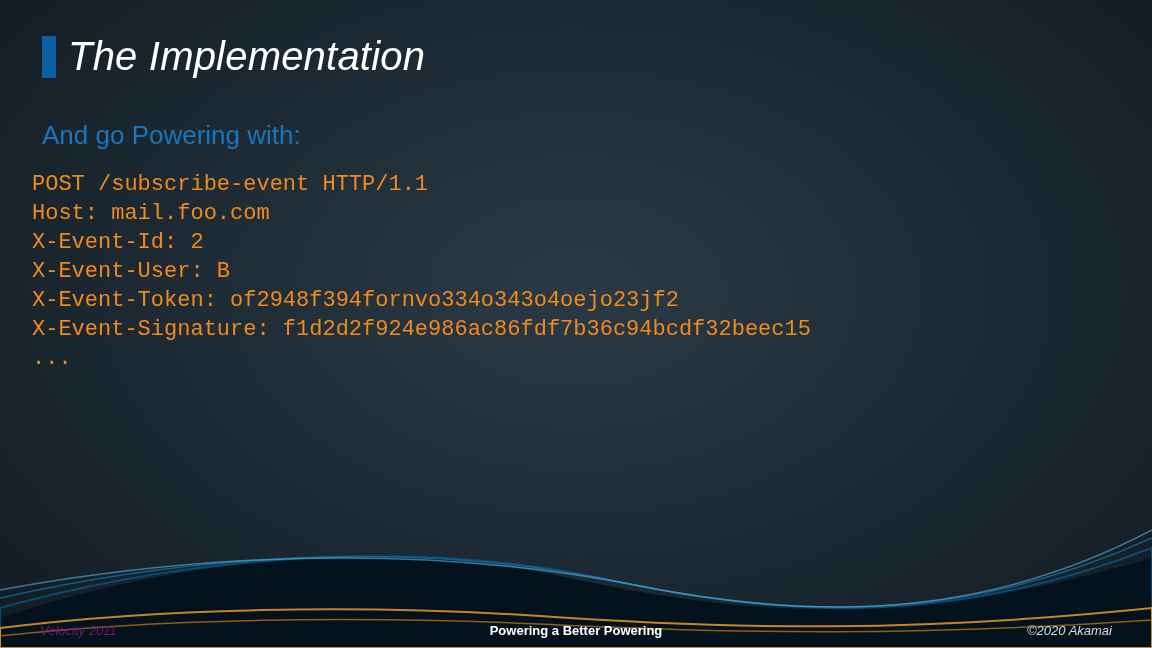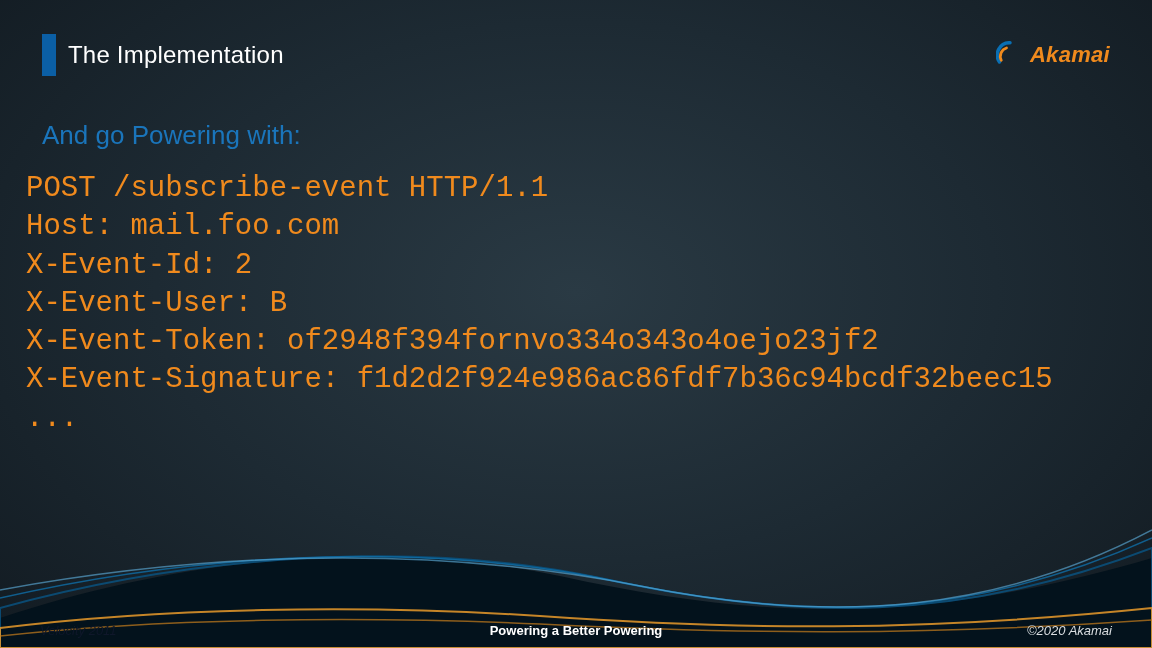--- a/index.html
+++ b/index.html
@@ -22,24 +22,25 @@
     justify-content: space-between;
   }
   .title-left { display: flex; align-items: center; }
   .accent-bar {
     width: 14px;
     height: 42px;
     background: #0b5fa5;
     margin-right: 12px;
   }
   .slide-title {
-    font-size: 24px;
+    font-size: 40px;
     font-weight: 400;
     color: #ffffff;
     letter-spacing: 0.2px;
+    font-style: italic;
   }
 
   .logo { display: flex; align-items: center; gap: 6px; }
   .logo-mark { width: 28px; height: 28px; }
   .logo-text {
     color: #f08a1d;
     font-size: 22px;
     font-weight: 700;
     font-style: italic;
     letter-spacing: 0.3px;
@@ -50,24 +51,24 @@
     top: 120px;
     left: 42px;
     font-size: 26px;
     color: #1a75bb;
     font-weight: 400;
   }
 
   .code-block {
     position: absolute;
     top: 170px;
-    left: 26px;
+    left: 32px;
     right: 42px;
     font-family: "Courier New", Courier, monospace;
-    font-size: 29px;
+    font-size: 22px;
     line-height: 1.32;
     color: #f08a1d;
     white-space: pre;
   }
 
   
   .wave {
     position: absolute;
     left: 0; right: 0; bottom: 0;
     width: 1152px;
@@ -77,40 +78,31 @@
 
   .footer {
     position: absolute;
     left: 0; right: 0; bottom: 10px;
     display: flex;
     align-items: center;
     justify-content: space-between;
     padding: 0 40px;
     font-size: 13px;
   }
-  .footer-left  { font-style: italic; color: #0f172a; }
+  .footer-left  { font-style: italic; color: #701a75; }
   .footer-center{ font-weight: 700; color: #fff; position: absolute; left: 50%; transform: translateX(-50%); }
   .footer-right { font-style: italic; color: #d9dde0; }
 </style>
 </head>
 <body>
 
 <div class="title-row">
   <div class="title-left">
     <div class="accent-bar"></div>
     <div class="slide-title">The Implementation</div>
-  </div>
-  <div class="logo">
-    <span class="logo-mark">
-      <svg viewBox="0 0 32 32" width="28" height="28">
-        <path d="M16 2 A14 14 0 0 0 4 24" fill="none" stroke="#0a6fb3" stroke-width="4" stroke-linecap="round"></path>
-        <path d="M12 8 A10 10 0 0 0 6 22" fill="none" stroke="#f08a1d" stroke-width="3.2" stroke-linecap="round"></path>
-      </svg>
-    </span>
-    <span class="logo-text">Akamai</span>
   </div>
 </div>
 
 <div class="subhead">And go Powering with:</div>
 
 <div class="code-block">POST /subscribe-event HTTP/1.1
 Host: mail.foo.com
 X-Event-Id: 2
 X-Event-User: B
 X-Event-Token: of2948f394fornvo334o343o4oejo23jf2

